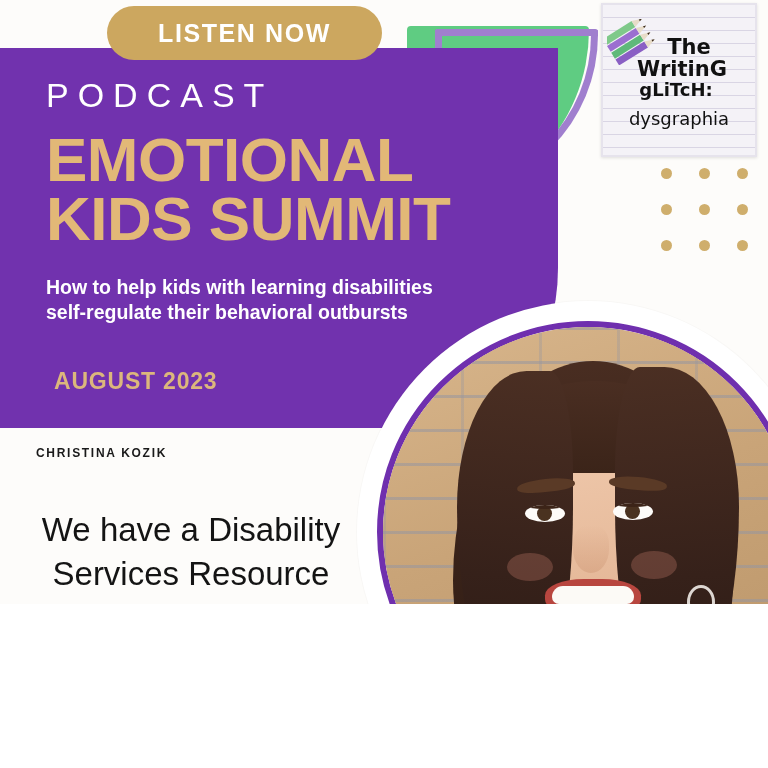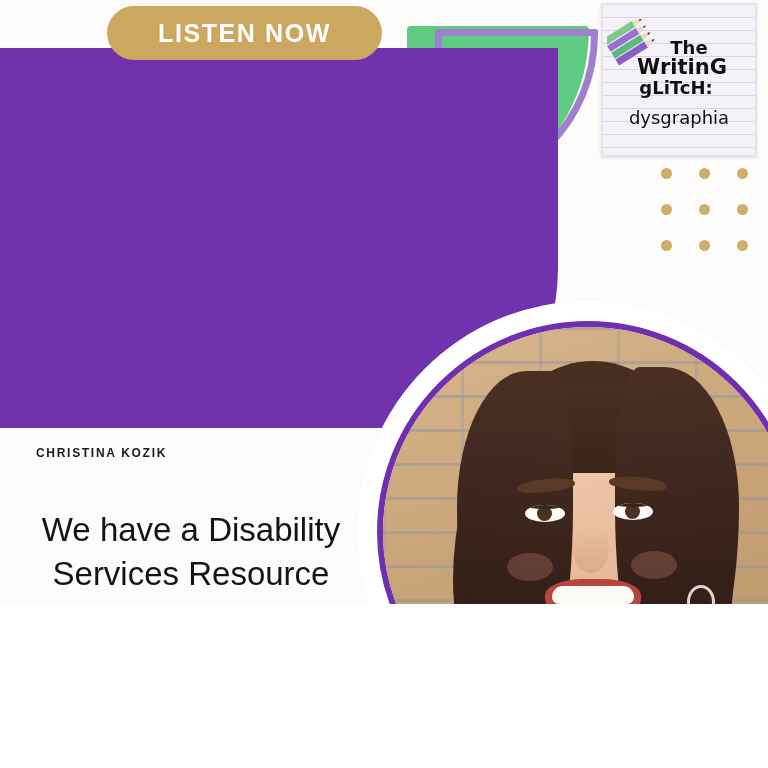--- a/index.html
+++ b/index.html
@@ -233,21 +233,21 @@
     padding-top: 6px;
     box-sizing: border-box;
   }
   .logo-l1, .logo-l2, .logo-l3, .logo-l4 {
     color: #111111;
     font-family: "DejaVu Sans", sans-serif;
     font-weight: bold;
     line-height: 1.04;
     text-align: center;
   }
-  .logo-l1 { font-size: 18px; margin-left: 20px; }
+  .logo-l1 { font-size: 21px; margin-left: 20px; }
   .logo-l2 { font-size: 21px; margin-left: 6px; }
   .logo-l3 { font-size: 18px; margin-left: -6px; }
   .logo-l4 { font-size: 18px; font-weight: normal; margin-top: 11px; }
 
   
   .portrait-wrap {
     position: absolute;
     left: 357px;
     top: 301px;
     width: 462px;
@@ -419,20 +419,27 @@
 
   <div class="arc-green"></div>
   <div class="arc-outline"></div>
 
   <div class="purple-panel"></div>
 
   <div class="listen-pill">
     <span>LISTEN NOW</span>
   </div>
 
+  <div class="headline-block">
+    <p class="kicker">PODCAST</p>
+    <p class="title-line">EMOTIONAL</p>
+    <p class="title-line">KIDS SUMMIT</p>
+    <p class="subtitle">How to help kids with learning disabilities self-regulate their behavioral outbursts</p>
+    <p class="date-line">AUGUST 2023</p>
+  </div>
 
   <div class="dot-grid">
     <i></i>
     <i></i>
     <i></i>
     <i></i>
     <i></i>
     <i></i>
     <i></i>
     <i></i>

